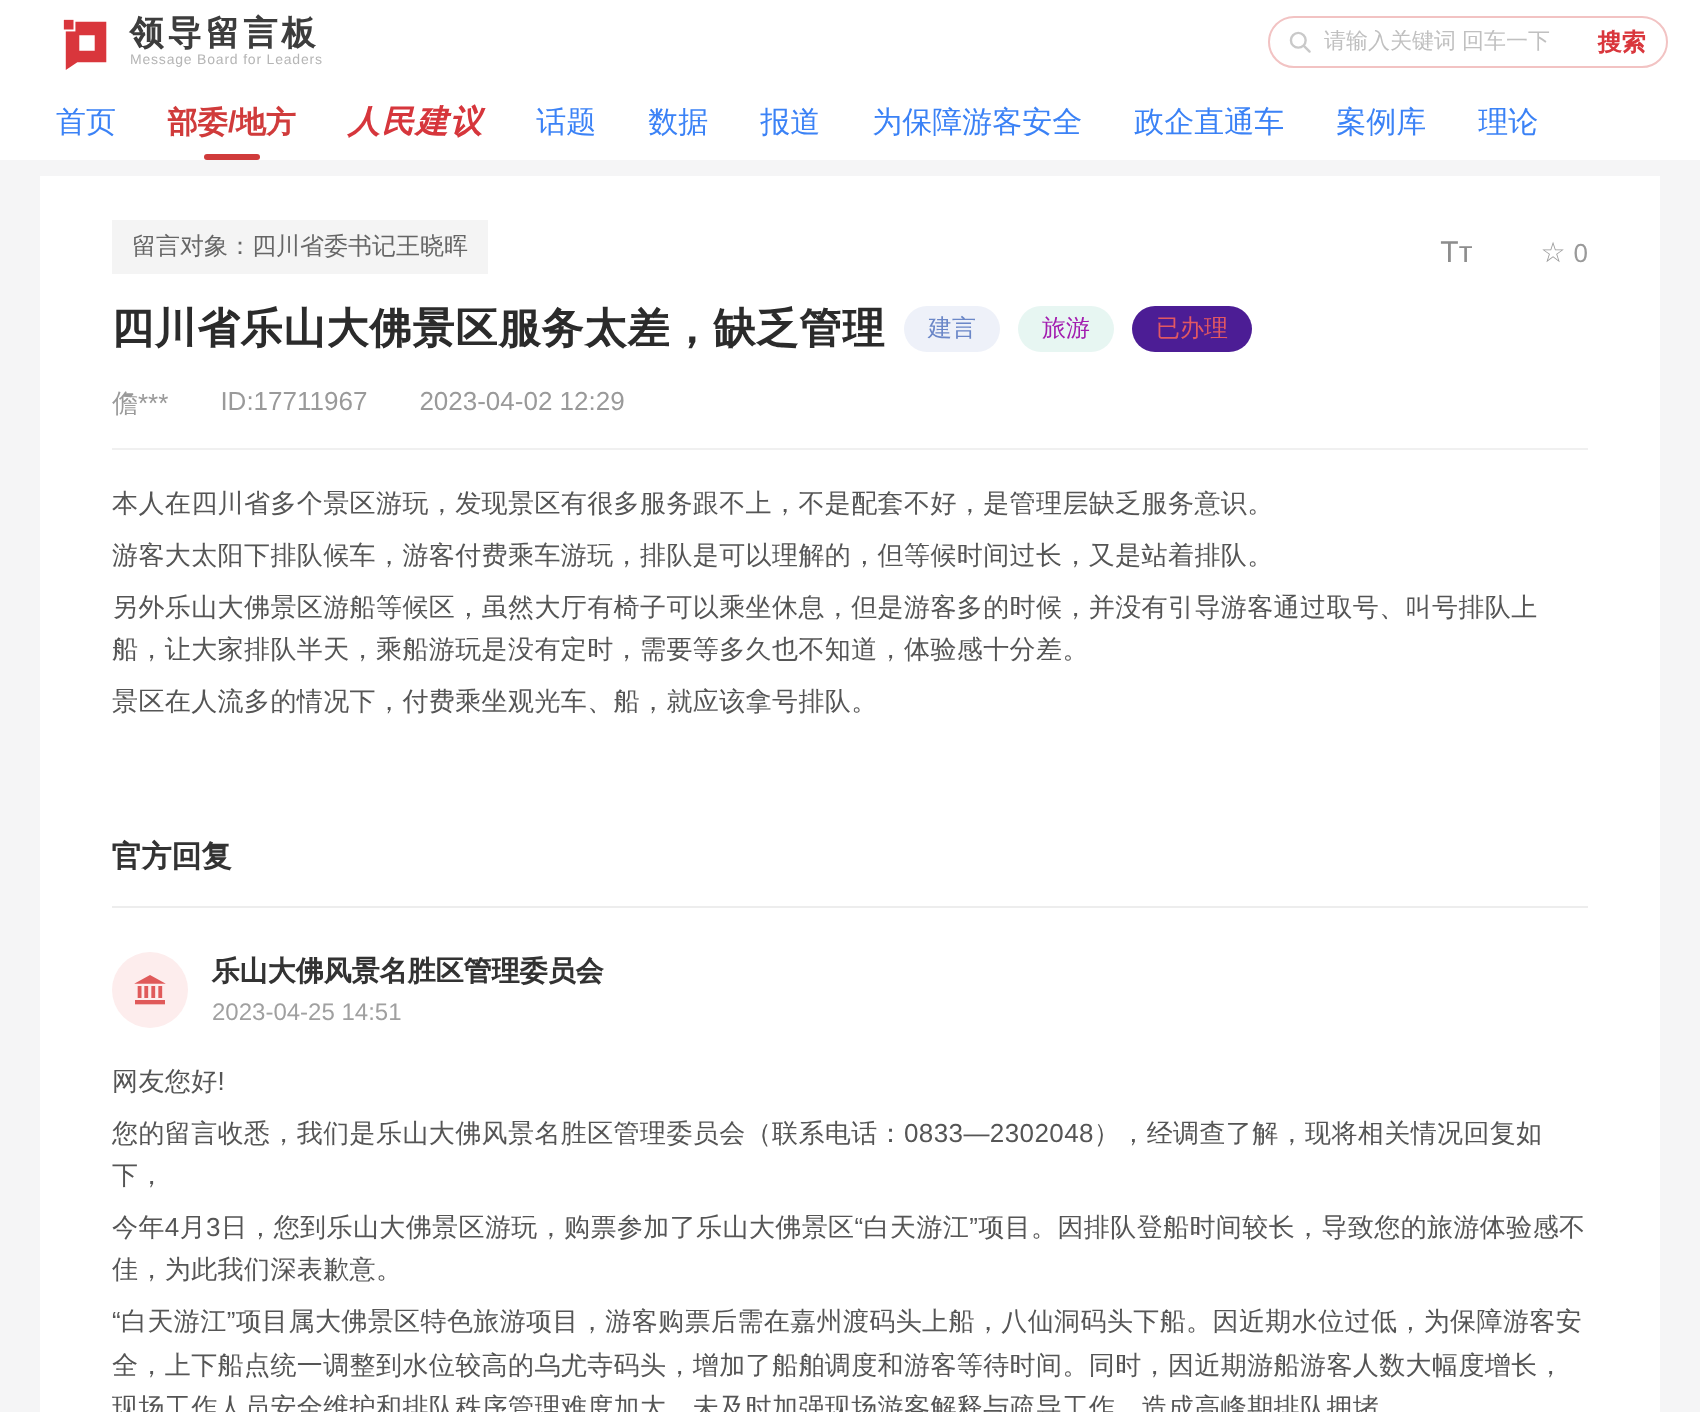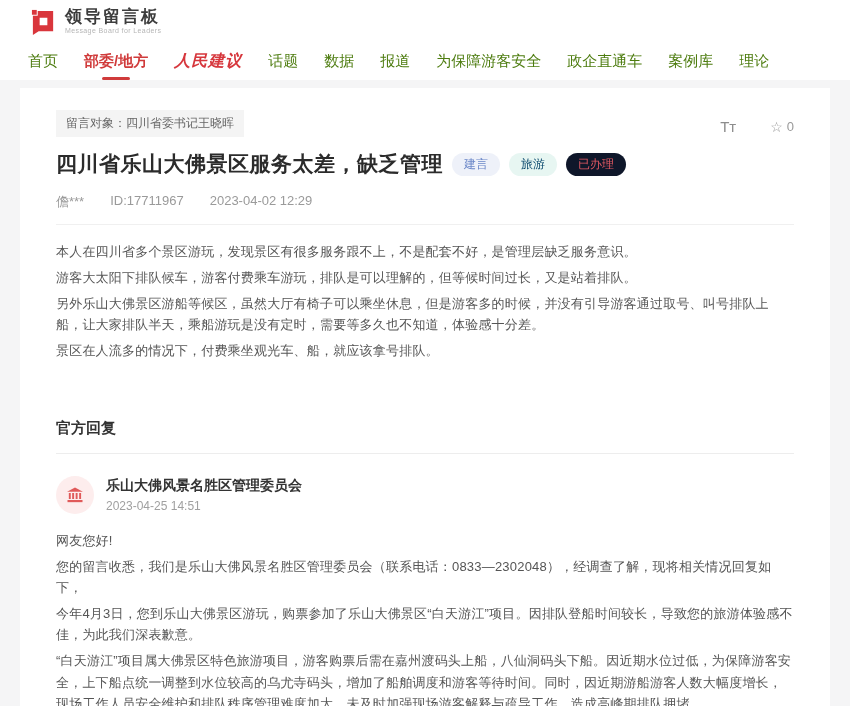--- a/index.html
+++ b/index.html
@@ -48,21 +48,21 @@
   
   .nav {
     background: #fff;
     height: 38px;
     display: flex;
     align-items: center;
     gap: 26px;
     padding: 0 28px;
     font-size: 15px;
   }
-  .nav-item { color: #4d7c0f; cursor: pointer; position: relative; white-space: nowrap; }
+  .nav-item { color: #3b82f6; cursor: pointer; position: relative; white-space: nowrap; }
   .nav-item.active { color: #d03b3b; font-weight: 700; }
   .nav-item.active::after {
     content: ""; position: absolute; left: 50%; transform: translateX(-50%);
     bottom: -9px; width: 28px; height: 3px; background: #d03b3b; border-radius: 2px;
   }
   .nav-item.brand { color: #d6363c; font-weight: 700; font-style: italic; font-size: 16px; letter-spacing: 1px; }
   
   .card {
     background: #fff;
     margin: 8px 20px 16px 20px;
@@ -81,22 +81,22 @@
   .top-tools { margin-left: auto; display: flex; align-items: center; gap: 34px; padding-top: 8px; }
   .tool-textsize { color: #8d8d8d; font-size: 15px; cursor: pointer; }
   .tool-star { color: #9a9a9a; font-size: 13px; cursor: pointer; display: flex; align-items: center; gap: 4px; }
   .tool-star .glyph { font-size: 14px; }
   .title-row { display: flex; align-items: center; gap: 9px; margin-top: 13px; flex-wrap: nowrap; }
   .msg-title { font-size: 21px; font-weight: 700; color: #2b2b2b; letter-spacing: .5px; }
   .tag {
     font-size: 12px; padding: 3px 12px; border-radius: 12px; white-space: nowrap; cursor: pointer;
   }
   .tag-blue { color: #6b87c8; background: #eef1f9; }
-  .tag-teal { color: #0c4a6e; background: #e7f6f2; }
-  .tag-red  { color: #e25862; background: #0f172a; }
+  .tag-teal { color: #a21caf; background: #e7f6f2; }
+  .tag-red  { color: #e25862; background: #4c1d95; }
   .meta-row { display: flex; gap: 26px; margin-top: 15px; font-size: 13px; color: #9a9a9a; }
   .divider { border-bottom: 1px solid #f0f0f0; margin-top: 13px; }
   .msg-body { margin-top: 16px; }
   .msg-body p, .reply-body p {
     font-size: 13px; color: #555; line-height: 1.62; margin-bottom: 5px;
     letter-spacing: .2px;
   }
   
   .reply-heading { margin-top: 58px; font-size: 15px; font-weight: 700; color: #333; }
   .reply-divider { border-bottom: 1px solid #ededed; margin-top: 15px; }
@@ -119,20 +119,28 @@
   <div class="logo">
     <svg class="logo-icon" viewBox="0 0 28 28">
       <path fill="#d9363c" fill-rule="evenodd" d="M3 3 h21 v21 h-15 l-6 4 z M10 10 h8 v8 h-8 z"></path>
       <rect fill="#ffffff" x="1" y="1" width="7" height="7"></rect>
       <path fill="#d9363c" d="M2 2 h5 v5 h-5 z"></path>
     </svg>
     <div class="logo-text-wrap">
       <span class="logo-title">领导留言板</span>
       <span class="logo-sub">Message Board for Leaders</span>
     </div>
+  </div>
+  <div class="search">
+    <svg class="search-icon" viewBox="0 0 14 14" fill="none">
+      <circle cx="6" cy="6" r="4.3" stroke="#c9c9c9" stroke-width="1.4"></circle>
+      <line x1="9.4" y1="9.4" x2="12.6" y2="12.6" stroke="#c9c9c9" stroke-width="1.4" stroke-linecap="round"></line>
+    </svg>
+    <input type="text" placeholder="请输入关键词 回车一下" style="">
+    <button class="search-btn">搜索</button>
   </div>
 </div>
 
 <div class="nav">
   <span class="nav-item">首页</span>
   <span class="nav-item active">部委/地方</span>
   <span class="nav-item brand">人民建议</span>
   <span class="nav-item">话题</span>
   <span class="nav-item">数据</span>
   <span class="nav-item">报道</span>

